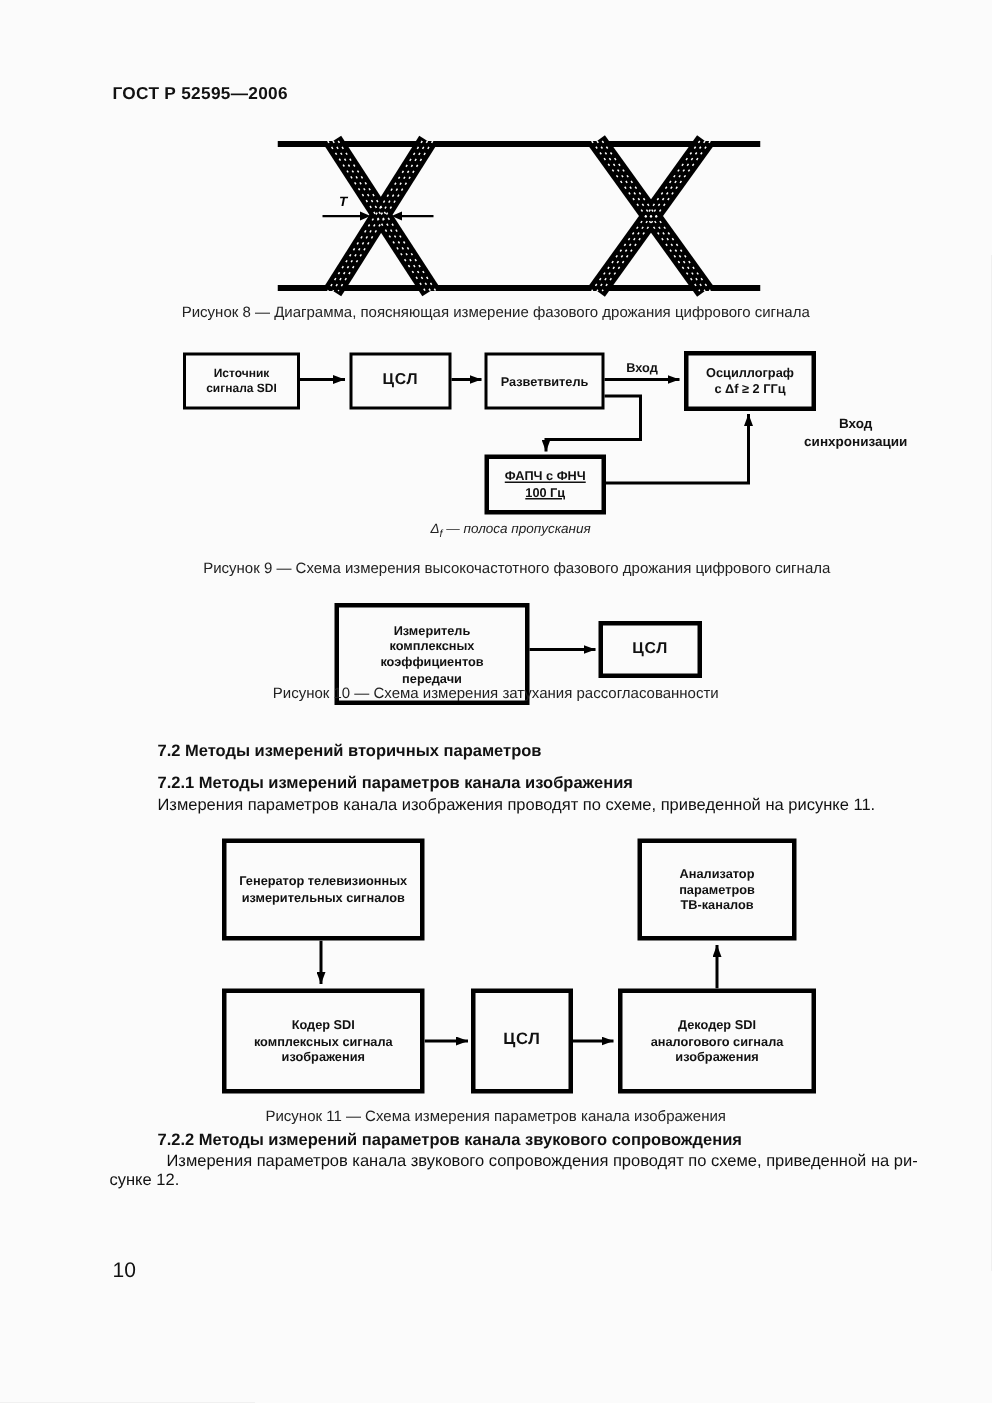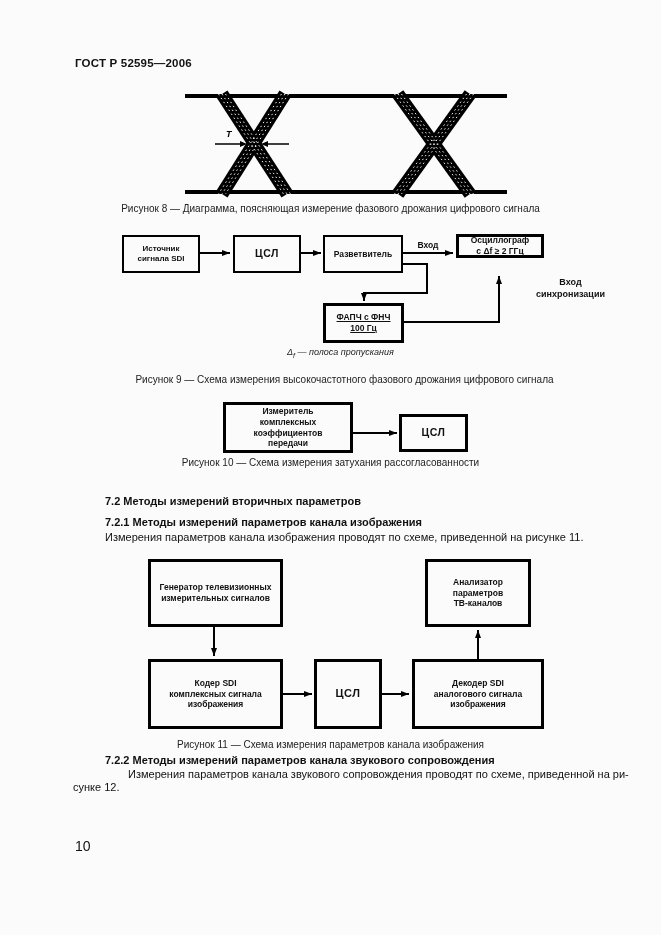--- a/index.html
+++ b/index.html
@@ -102,36 +102,36 @@
       <line x1="478" y1="659" x2="478" y2="630" marker-end="url(#ar)"></line>
       <line x1="283" y1="694" x2="312" y2="694" marker-end="url(#ar)"></line>
       <line x1="382" y1="694" x2="409" y2="694" marker-end="url(#ar)"></line>
     </g>
   </svg>
 
   <div class="box bt8" style="left:122px;top:235px;width:78px;height:38px;">Источник
 сигнала SDI</div>
   <div class="box btline" style="left:233px;top:235px;width:68px;height:38px;">ЦСЛ</div>
   <div class="box bt85" style="left:323px;top:235px;width:80px;height:38px;">Разветвитель</div>
-  <div class="box bt85 b3" style="left:456px;top:234px;width:88px;height:24px;">Осциллограф
+  <div class="box bt85 b3" style="left:456px;top:234px;width:88px;height:40px;">Осциллограф
 с Δf ≥ 2 ГГц</div>
   <div class="box bt85 b3" style="left:323px;top:303px;width:81px;height:40px;text-decoration:underline;">ФАПЧ с ФНЧ
 100 Гц</div>
 
   <div class="diag-label" style="left:406px;top:240px;width:44px;">Вход</div>
   <div class="diag-label" style="left:503px;top:277px;width:135px;font-size:9px;">Вход
 синхронизации</div>
 
   <div class="abs note" style="left:287px;top:347px;">
     <span>Δ</span><sub>f</sub><span> — полоса пропускания</span>
   </div>
 
   <div class="abs caption" style="top:374px;padding-left:14px;">Рисунок 9 — Схема измерения высокочастотного фазового дрожания цифрового сигнала</div>
 
-  <div class="box bt85 b3" style="left:223px;top:402px;width:130px;height:51px;">Измеритель
+  <div class="box bt85 b3" style="left:223px;top:402px;width:130px;height:68px;">Измеритель
 комплексных
 коэффициентов
 передачи</div>
   <div class="box btline b3" style="left:399px;top:414px;width:69px;height:38px;">ЦСЛ</div>
 
   <div class="abs caption" style="top:457px;">Рисунок 10 — Схема измерения затухания рассогласованности</div>
 
   <div class="abs heading" style="left:105px;top:495px;">7.2 Методы измерений вторичных параметров</div>
   <div class="abs heading" style="left:105px;top:516px;">7.2.1 Методы измерений параметров канала изображения</div>
   <div class="abs body-text" style="left:105px;top:531px;">Измерения параметров канала изображения проводят по схеме, приведенной на рисунке 11.</div>
@@ -145,18 +145,18 @@
 комплексных сигнала
 изображения</div>
   <div class="box btline b3" style="left:314px;top:659px;width:68px;height:70px;font-size:11px;">ЦСЛ</div>
   <div class="box bt85 b3" style="left:412px;top:659px;width:132px;height:70px;">Декодер SDI
 аналогового сигнала
 изображения</div>
 
   <div class="abs caption" style="top:739px;">Рисунок 11 — Схема измерения параметров канала изображения</div>
 
   <div class="abs heading" style="left:105px;top:754px;">7.2.2 Методы измерений параметров канала звукового сопровождения</div>
-  <div class="abs body-text" style="left:107px;top:768px;padding-left:21px;">Измерения параметров канала звукового сопровождения проводят по схеме, приведенной на ри-</div>
+  <div class="abs body-text" style="left:90px;top:768px;padding-left:21px;">Измерения параметров канала звукового сопровождения проводят по схеме, приведенной на ри-</div>
   <div class="abs body-text" style="left:73px;top:781px;">сунке 12.</div>
 
   <div class="abs pagenum" style="left:75px;top:838px;">10</div>
 
 </div>
 
 </body></html>

